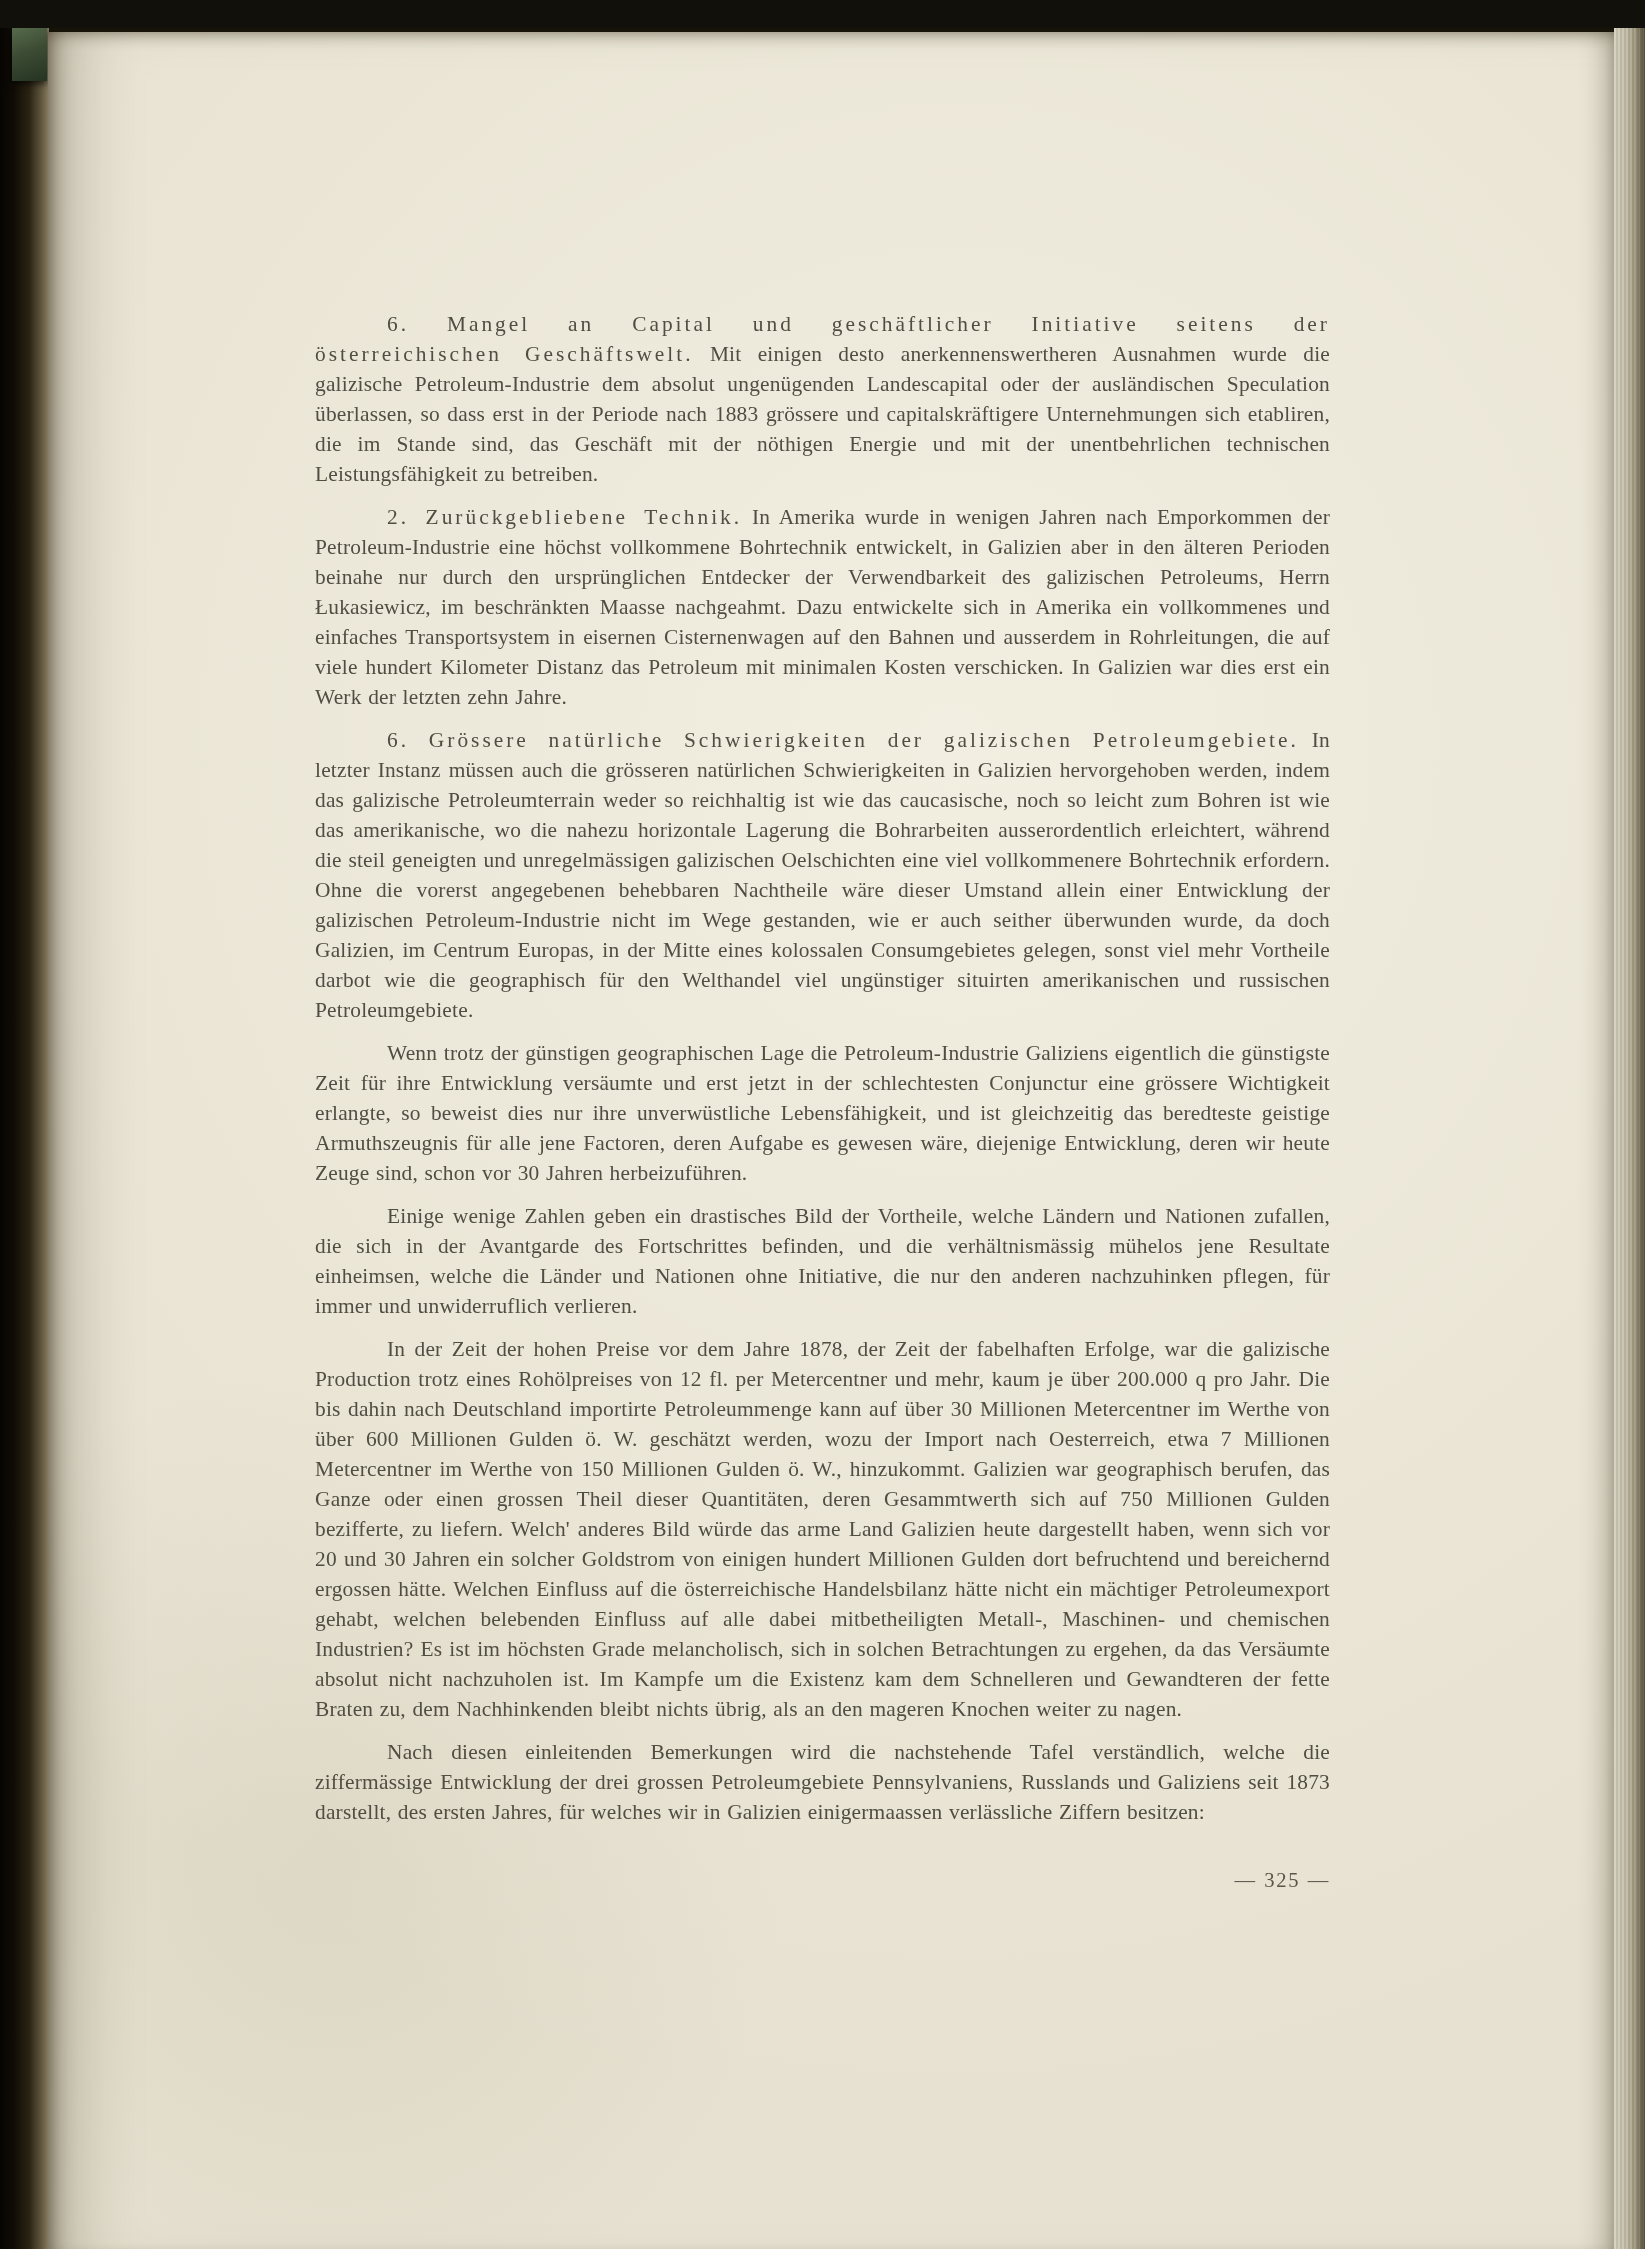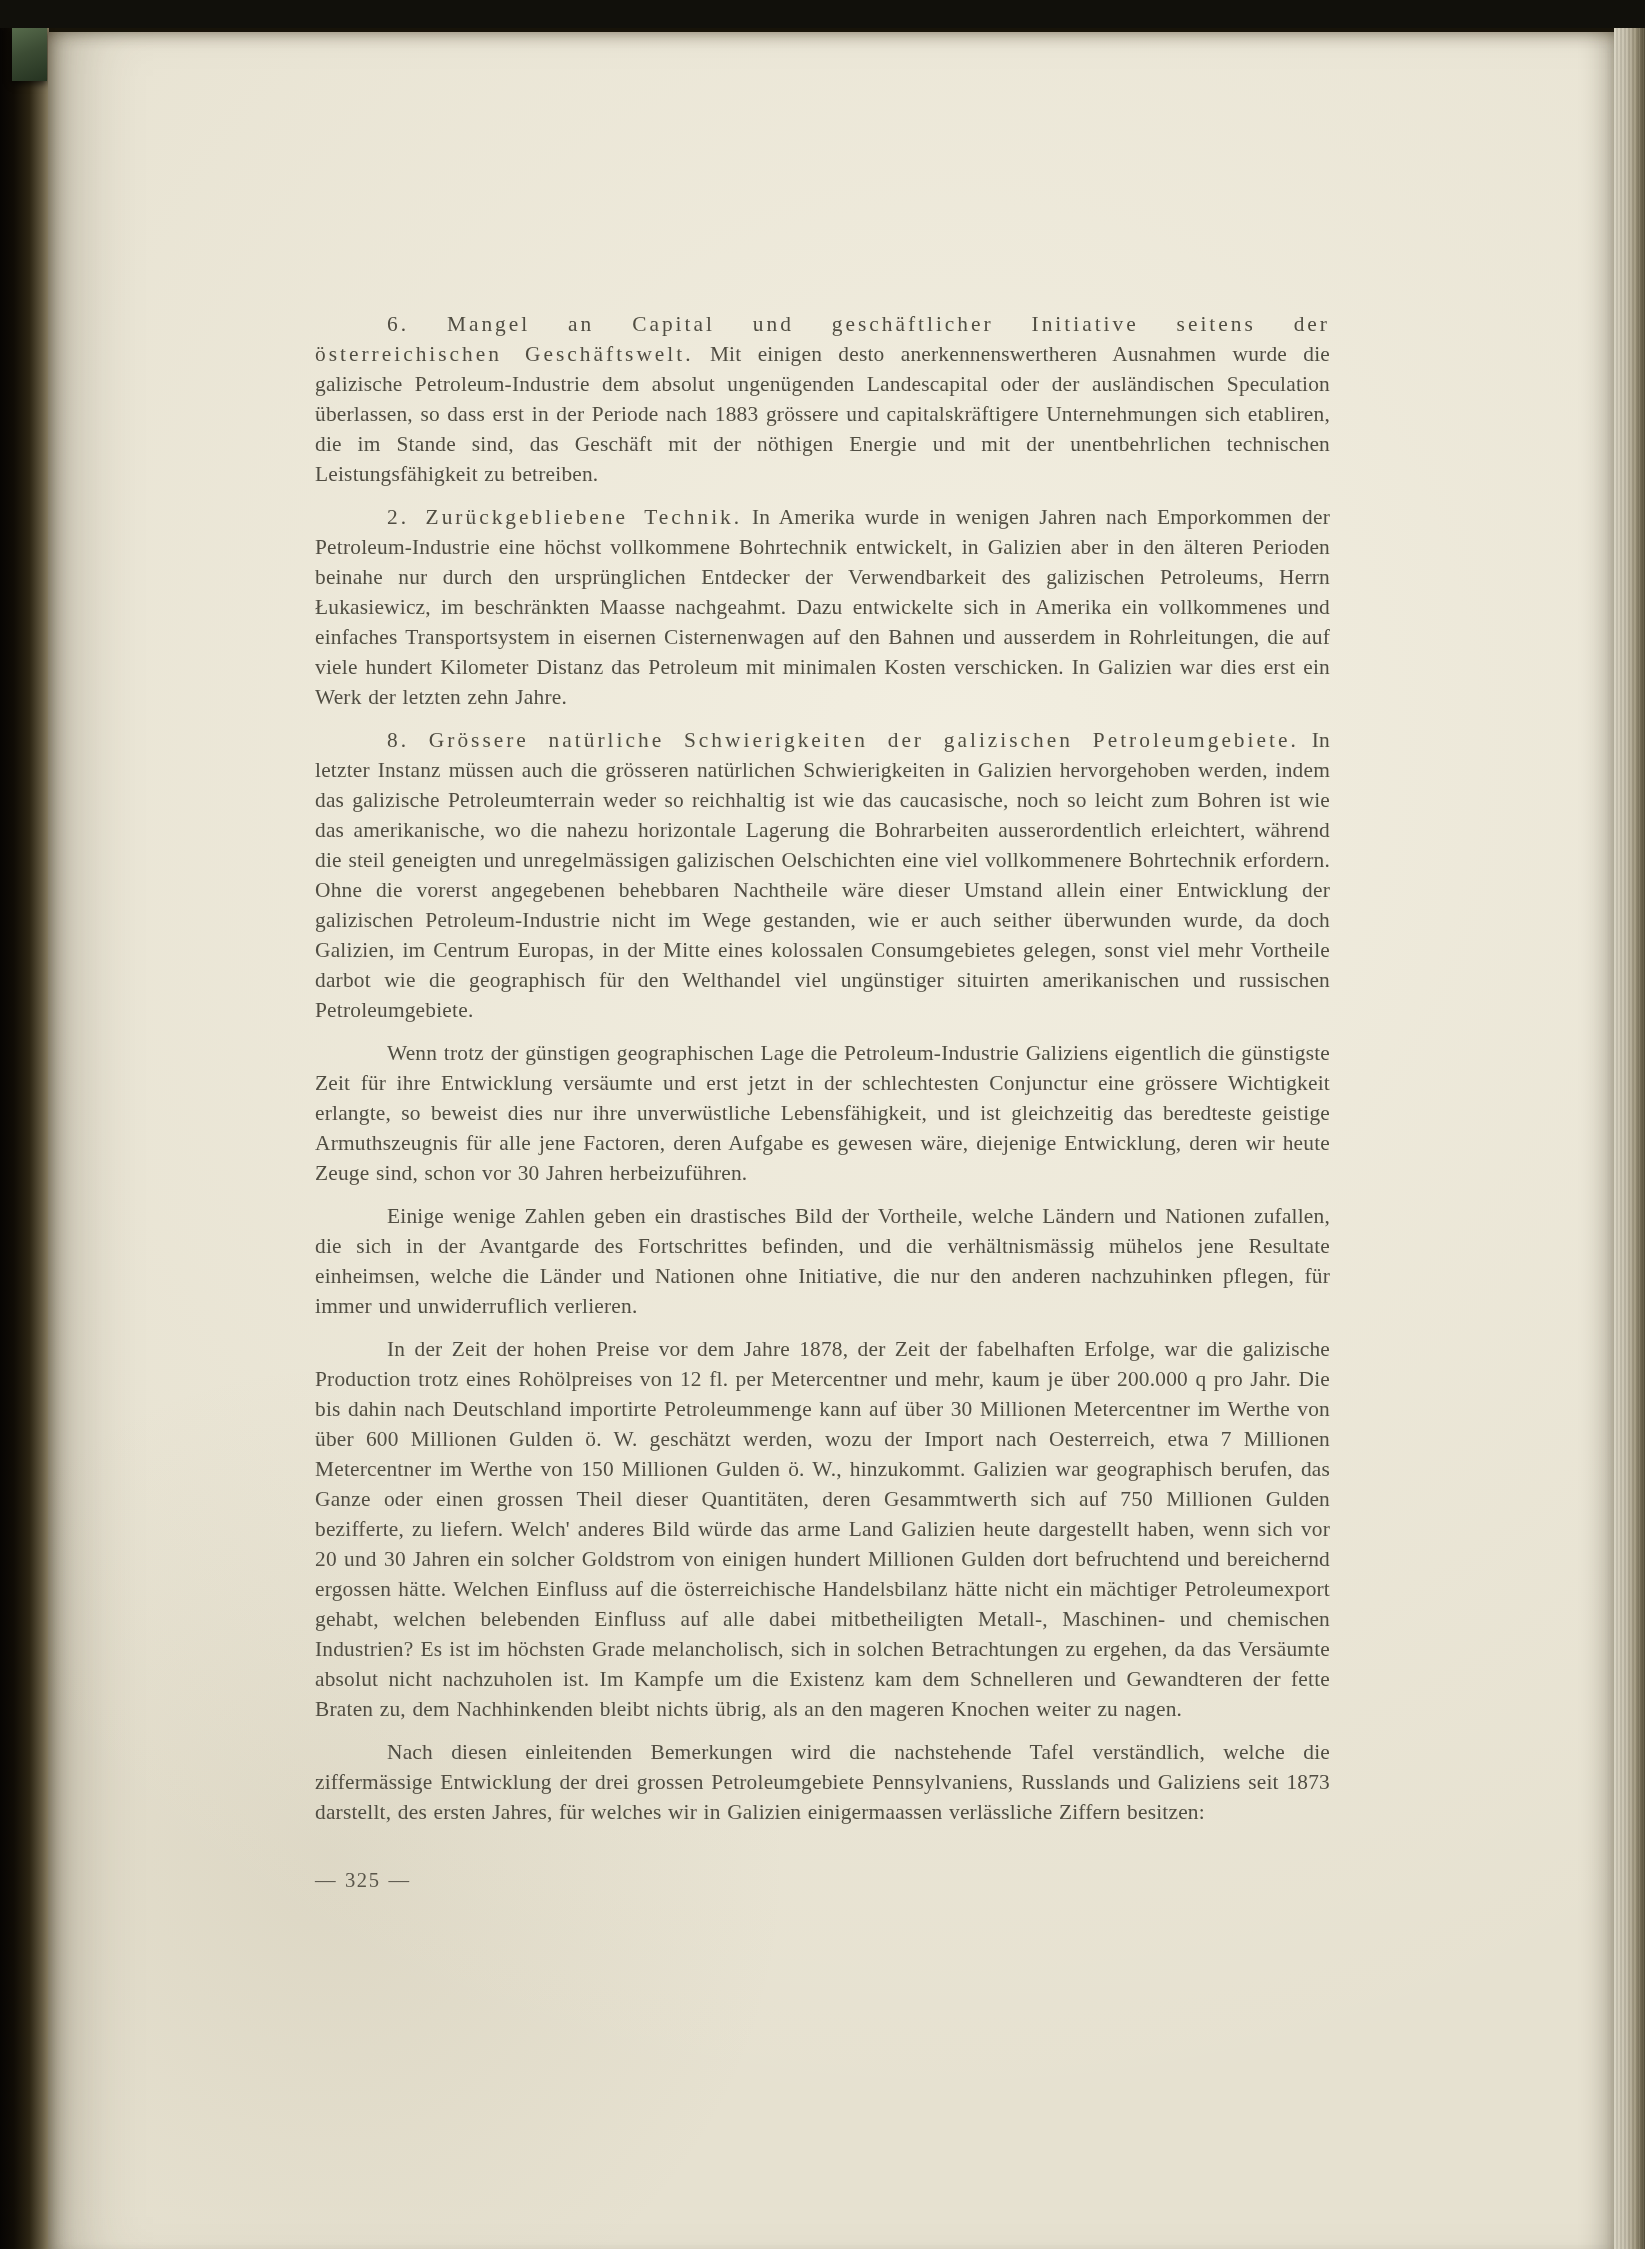--- a/index.html
+++ b/index.html
@@ -88,21 +88,21 @@
   }
 
   
   .lead {
     letter-spacing: 3px;
     word-spacing: 5px;
   }
 
   .page-number {
     margin-top: 38px;
-    text-align: left;
+    text-align: right;
     text-indent: 0;
     font-size: 20.6px;
     letter-spacing: 1.6px;
     color: #5a564b;
   }
 </style>
 </head>
 <body>
 
 <div class="scan">
@@ -113,21 +113,21 @@
 
   <div class="page">
     <div class="text-block">
 
       <p class="para"><span class="lead">6. Mangel an Capital und geschäftlicher Initiative seitens der österreichischen Geschäftswelt.</span>
         <span>Mit einigen desto anerkennenswertheren Ausnahmen wurde die galizische Petroleum-Industrie dem absolut ungenügenden Landescapital oder der ausländischen Speculation überlassen, so dass erst in der Periode nach 1883 grössere und capitalskräftigere Unternehmungen sich etabliren, die im Stande sind, das Geschäft mit der nöthigen Energie und mit der unentbehrlichen technischen Leistungsfähigkeit zu betreiben.</span></p>
 
       <p class="para"><span class="lead">2. Zurückgebliebene Technik.</span>
         <span>In Amerika wurde in wenigen Jahren nach Emporkommen der Petroleum-Industrie eine höchst vollkommene Bohrtechnik entwickelt, in Galizien aber in den älteren Perioden beinahe nur durch den ursprünglichen Entdecker der Verwendbarkeit des galizischen Petroleums, Herrn Łukasiewicz, im beschränkten Maasse nachgeahmt. Dazu entwickelte sich in Amerika ein vollkommenes und einfaches Transportsystem in eisernen Cisternenwagen auf den Bahnen und ausserdem in Rohrleitungen, die auf viele hundert Kilometer Distanz das Petroleum mit minimalen Kosten verschicken. In Galizien war dies erst ein Werk der letzten zehn Jahre.</span></p>
 
-      <p class="para"><span class="lead">8. Grössere natürliche Schwierigkeiten der galizischen Petroleumgebiete.</span>
+      <p class="para"><span class="lead">6. Grössere natürliche Schwierigkeiten der galizischen Petroleumgebiete.</span>
         <span>In letzter Instanz müssen auch die grösseren natürlichen Schwierigkeiten in Galizien hervorgehoben werden, indem das galizische Petroleumterrain weder so reichhaltig ist wie das caucasische, noch so leicht zum Bohren ist wie das amerikanische, wo die nahezu horizontale Lagerung die Bohrarbeiten ausserordentlich erleichtert, während die steil geneigten und unregelmässigen galizischen Oelschichten eine viel vollkommenere Bohrtechnik erfordern. Ohne die vorerst angegebenen behebbaren Nachtheile wäre dieser Umstand allein einer Entwicklung der galizischen Petroleum-Industrie nicht im Wege gestanden, wie er auch seither überwunden wurde, da doch Galizien, im Centrum Europas, in der Mitte eines kolossalen Consumgebietes gelegen, sonst viel mehr Vortheile darbot wie die geographisch für den Welthandel viel ungünstiger situirten amerikanischen und russischen Petroleumgebiete.</span></p>
 
       <p class="para"><span>Wenn trotz der günstigen geographischen Lage die Petroleum-Industrie Galiziens eigentlich die günstigste Zeit für ihre Entwicklung versäumte und erst jetzt in der schlechtesten Conjunctur eine grössere Wichtigkeit erlangte, so beweist dies nur ihre unverwüstliche Lebensfähigkeit, und ist gleichzeitig das beredteste geistige Armuthszeugnis für alle jene Factoren, deren Aufgabe es gewesen wäre, diejenige Entwicklung, deren wir heute Zeuge sind, schon vor 30 Jahren herbeizuführen.</span></p>
 
       <p class="para"><span>Einige wenige Zahlen geben ein drastisches Bild der Vortheile, welche Ländern und Nationen zufallen, die sich in der Avantgarde des Fortschrittes befinden, und die verhältnismässig mühelos jene Resultate einheimsen, welche die Länder und Nationen ohne Initiative, die nur den anderen nachzuhinken pflegen, für immer und unwiderruflich verlieren.</span></p>
 
       <p class="para"><span>In der Zeit der hohen Preise vor dem Jahre 1878, der Zeit der fabelhaften Erfolge, war die galizische Production trotz eines Rohölpreises von 12 fl. per Metercentner und mehr, kaum je über 200.000 q pro Jahr. Die bis dahin nach Deutschland importirte Petroleummenge kann auf über 30 Millionen Metercentner im Werthe von über 600 Millionen Gulden ö. W. geschätzt werden, wozu der Import nach Oesterreich, etwa 7 Millionen Metercentner im Werthe von 150 Millionen Gulden ö. W., hinzukommt. Galizien war geographisch berufen, das Ganze oder einen grossen Theil dieser Quantitäten, deren Gesammtwerth sich auf 750 Millionen Gulden bezifferte, zu liefern. Welch' anderes Bild würde das arme Land Galizien heute dargestellt haben, wenn sich vor 20 und 30 Jahren ein solcher Goldstrom von einigen hundert Millionen Gulden dort befruchtend und bereichernd ergossen hätte. Welchen Einfluss auf die österreichische Handelsbilanz hätte nicht ein mächtiger Petroleumexport gehabt, welchen belebenden Einfluss auf alle dabei mitbetheiligten Metall-, Maschinen- und chemischen Industrien? Es ist im höchsten Grade melancholisch, sich in solchen Betrachtungen zu ergehen, da das Versäumte absolut nicht nachzuholen ist. Im Kampfe um die Existenz kam dem Schnelleren und Gewandteren der fette Braten zu, dem Nachhinkenden bleibt nichts übrig, als an den mageren Knochen weiter zu nagen.</span></p>
 
       <p class="para"><span>Nach diesen einleitenden Bemerkungen wird die nachstehende Tafel verständlich, welche die ziffermässige Entwicklung der drei grossen Petroleumgebiete Pennsylvaniens, Russlands und Galiziens seit 1873 darstellt, des ersten Jahres, für welches wir in Galizien einigermaassen verlässliche Ziffern besitzen:</span></p>
 

